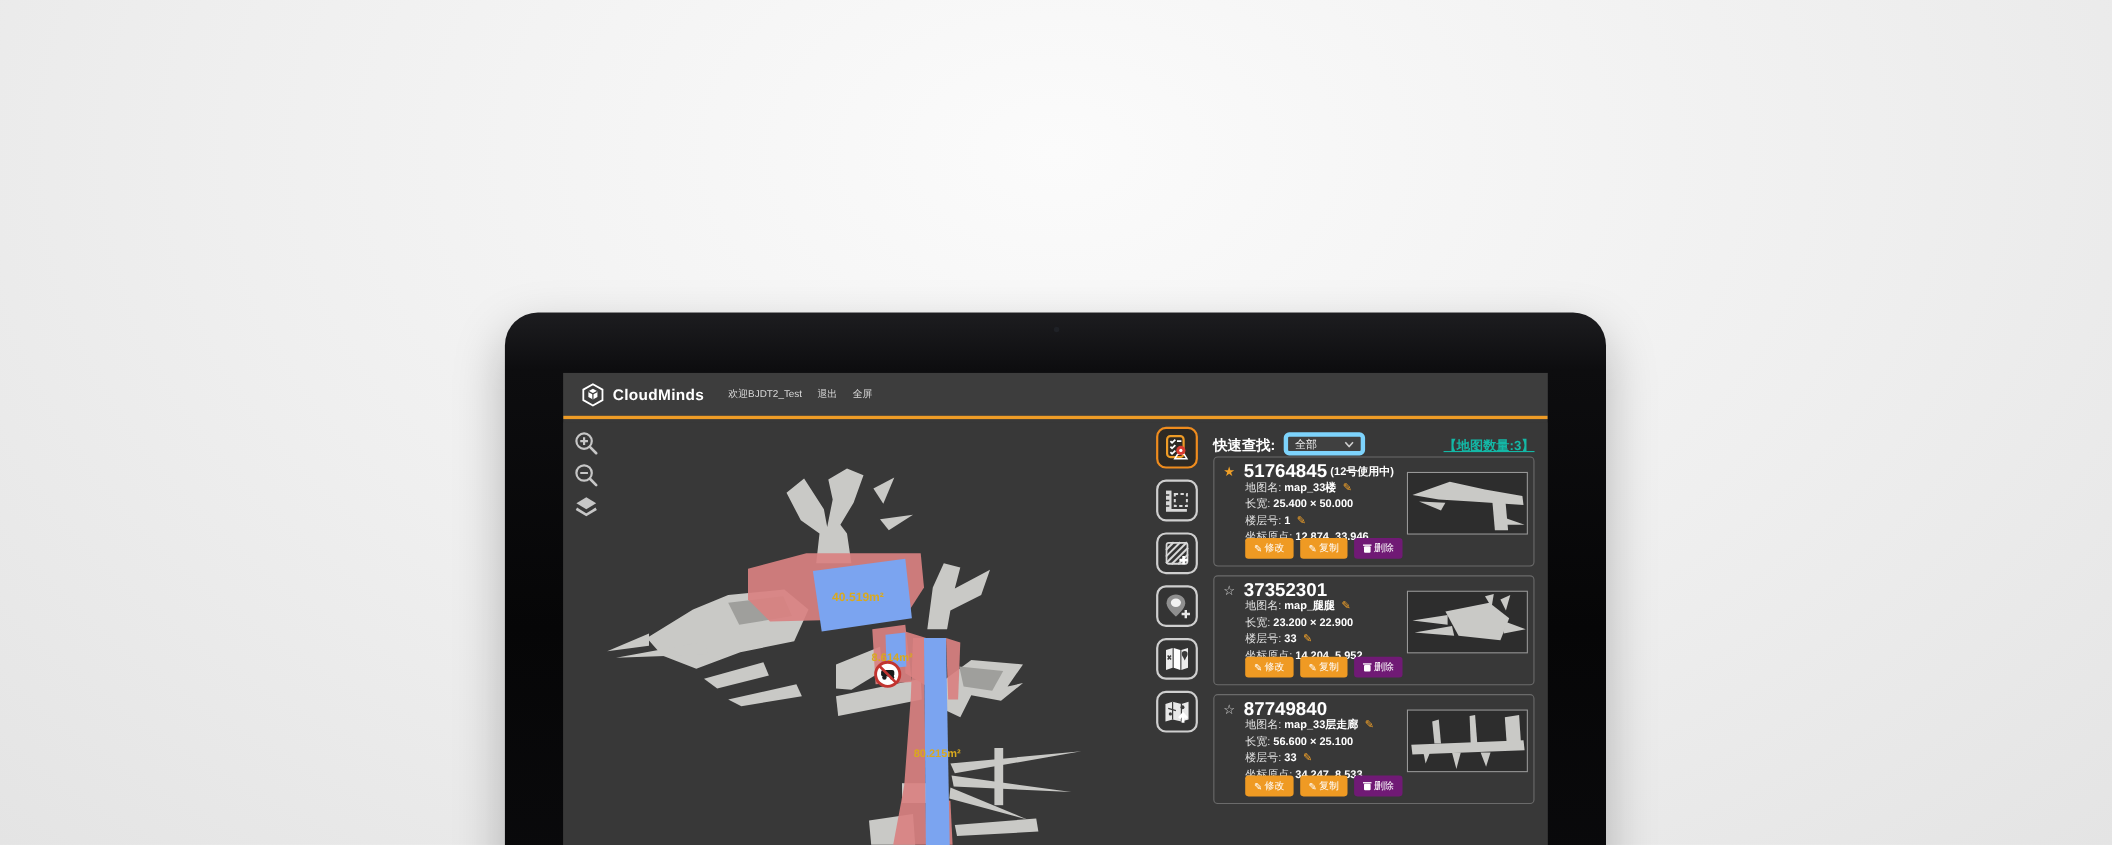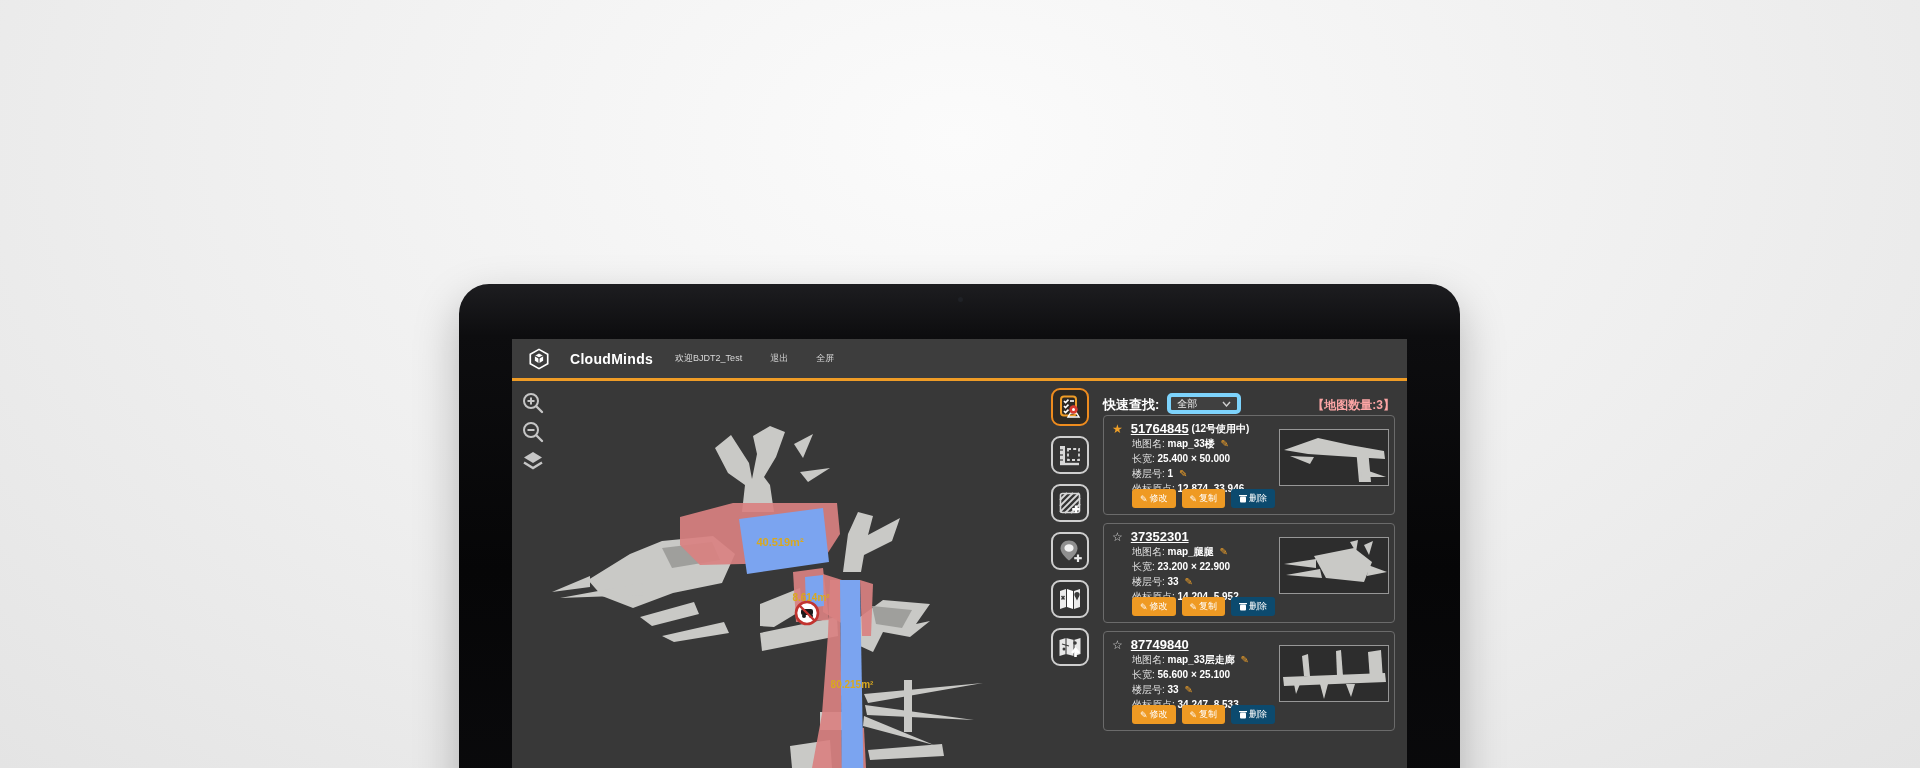--- a/index.html
+++ b/index.html
@@ -10,23 +10,23 @@
   .laptop{position:absolute;left:459px;top:284px;width:1001px;height:520px;
     background:linear-gradient(180deg,#1d1d20 0%,#0d0d0f 10%,#060607 55%,#0a0a0c 100%);
     border-radius:30px 30px 0 0;box-shadow:0 18px 45px rgba(0,0,0,.25);}
   .webcam-dot{position:absolute;left:50%;top:13px;width:5px;height:5px;margin-left:-2px;
     border-radius:50%;background:#1f2126;}
   .screen{position:absolute;left:53px;top:55px;width:895px;height:465px;background:#383838;overflow:hidden;}
 
   
   .topbar{position:absolute;left:0;top:0;width:100%;height:42px;background:#3d3d3d;
     border-bottom:3px solid #ef9c26;display:flex;align-items:center;box-sizing:border-box;}
-  .brand{display:flex;align-items:center;gap:20px;margin-left:16px;}
+  .brand{display:flex;align-items:center;gap:7px;margin-left:16px;}
   .brand-name{color:#fff;font-size:14px;font-weight:bold;letter-spacing:.3px;}
-  .acct{display:flex;gap:28px;margin-left:22px;}
+  .acct{display:flex;gap:14px;margin-left:22px;}
   .acct span{color:#d9d9d9;font-size:9px;}
   .nav{margin-left:auto;display:flex;align-items:stretch;height:100%;margin-right:12px;}
   .nav-item{display:flex;align-items:center;padding:0 15px;color:#fff;font-size:12px;
     font-weight:bold;cursor:pointer;}
   .nav-item.active{background:#ef9c26;}
 
   
   .main{position:absolute;left:0;top:45px;width:895px;height:420px;background:#383838;}
 
   .map-canvas{position:absolute;left:0;top:0;width:545px;height:420px;}
@@ -42,40 +42,40 @@
   .tool-btn.active{border-color:#ef8c1e;background:#2e2a24;}
 
   
   .panel{position:absolute;left:591px;top:0;width:296px;}
   .panel-top{position:absolute;left:0;top:6px;width:292px;height:24px;display:flex;align-items:flex-end;}
   .search-label{color:#fff;font-size:13px;font-weight:bold;}
   .search-select{margin-left:8px;width:74px;height:21px;background:#404040;border:4px solid #7dd3fc;
     border-radius:5px;display:flex;align-items:center;justify-content:space-between;
     padding:0 6px;box-sizing:border-box;cursor:pointer;}
   .search-select span{color:#eee;font-size:10px;}
-  .map-count{margin-left:auto;color:#fca5a5;font-size:12px;font-weight:bold;}
+  .map-count{margin-left:auto;color:#14b8a6;font-size:12px;font-weight:bold;text-decoration:underline;}
 
   .cards{position:absolute;left:0;top:31px;width:292px;}
   .card{position:relative;width:292px;height:100px;border:1px solid #6b6b6b;border-radius:4px;
     box-sizing:border-box;margin-bottom:8px;padding:5px 8px 4px 8px;cursor:pointer;}
   .card-head{display:flex;align-items:center;height:15px;}
   .star{font-size:12px;line-height:12px;margin-right:8px;cursor:pointer;}
   .star.on{color:#f0a028;}
   .star.off{color:#d8d8d8;}
-  .card-id{color:#fff;font-size:13px;font-weight:bold;text-decoration:underline;}
+  .card-id{color:#fff;font-size:17px;font-weight:bold;}
   .card-suffix{color:#fff;font-size:10px;font-weight:bold;margin-left:3px;}
   .card-row{height:15px;line-height:15px;margin-left:20px;font-size:10px;color:#e2e2e2;
     white-space:nowrap;}
   .card-row .val{color:#fff;font-weight:bold;}
   .pencil{color:#f0a028;font-size:10px;margin-left:3px;cursor:pointer;}
   .card-btns{position:absolute;left:28px;bottom:6px;display:flex;gap:6px;}
   .cbtn{display:flex;align-items:center;gap:2px;border:none;border-radius:3px;color:#fff;
     font-size:9px;padding:3px 8px;cursor:pointer;font-family:"Liberation Sans",sans-serif;}
   .cbtn.orange{background:#ef9a23;}
-  .cbtn.gray{background:#0c4a6e;}
+  .cbtn.gray{background:#701a75;}
   .cbtn .pencil{color:#fff;margin:0;font-size:9px;}
   .thumb{position:absolute;right:5px;top:13px;width:110px;height:57px;background:#2d2d2d;
     border:1px solid #979797;box-sizing:border-box;}
 </style>
 </head>
 <body>
 
 <div class="laptop">
   <div class="webcam-dot"></div>
 

